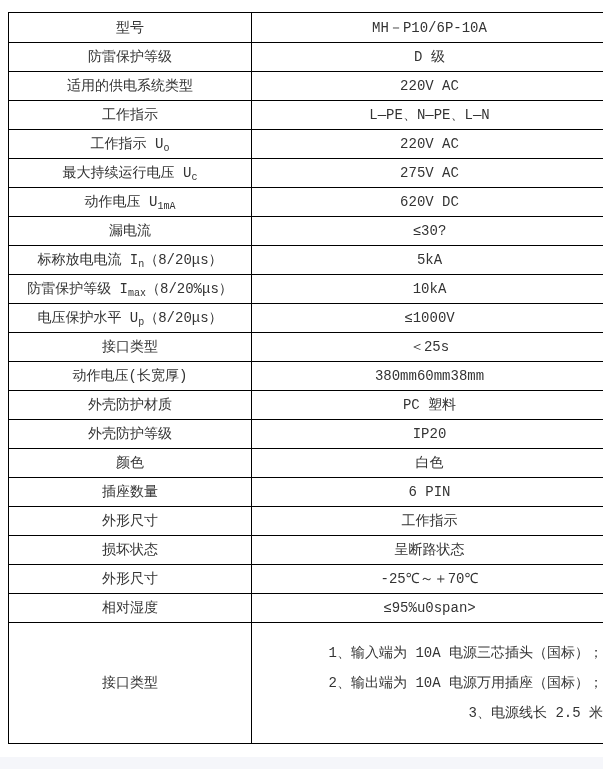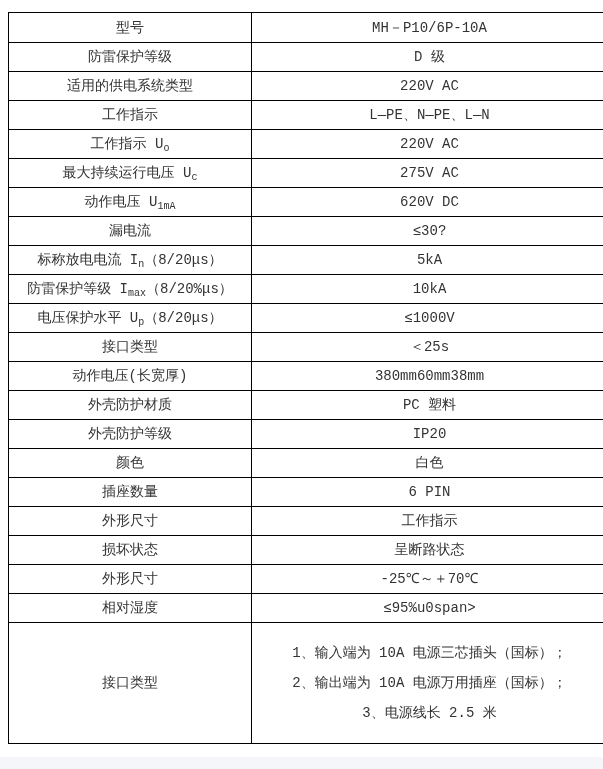--- a/index.html
+++ b/index.html
@@ -41,20 +41,21 @@
   tr.first-row td { height: 29px; }
   tr.tall-row td { height: 120px; }
   sub.label-sub {
     font-size: 10px;
     vertical-align: -3px;
     line-height: 0;
   }
   .value-line {
     line-height: 30px;
     font-size: 14px;
+    text-align: right;
   }
   .footer-strip {
     position: absolute;
     left: 0;
     top: 757px;
     width: 603px;
     height: 12px;
   }
 </style>
 </head>

